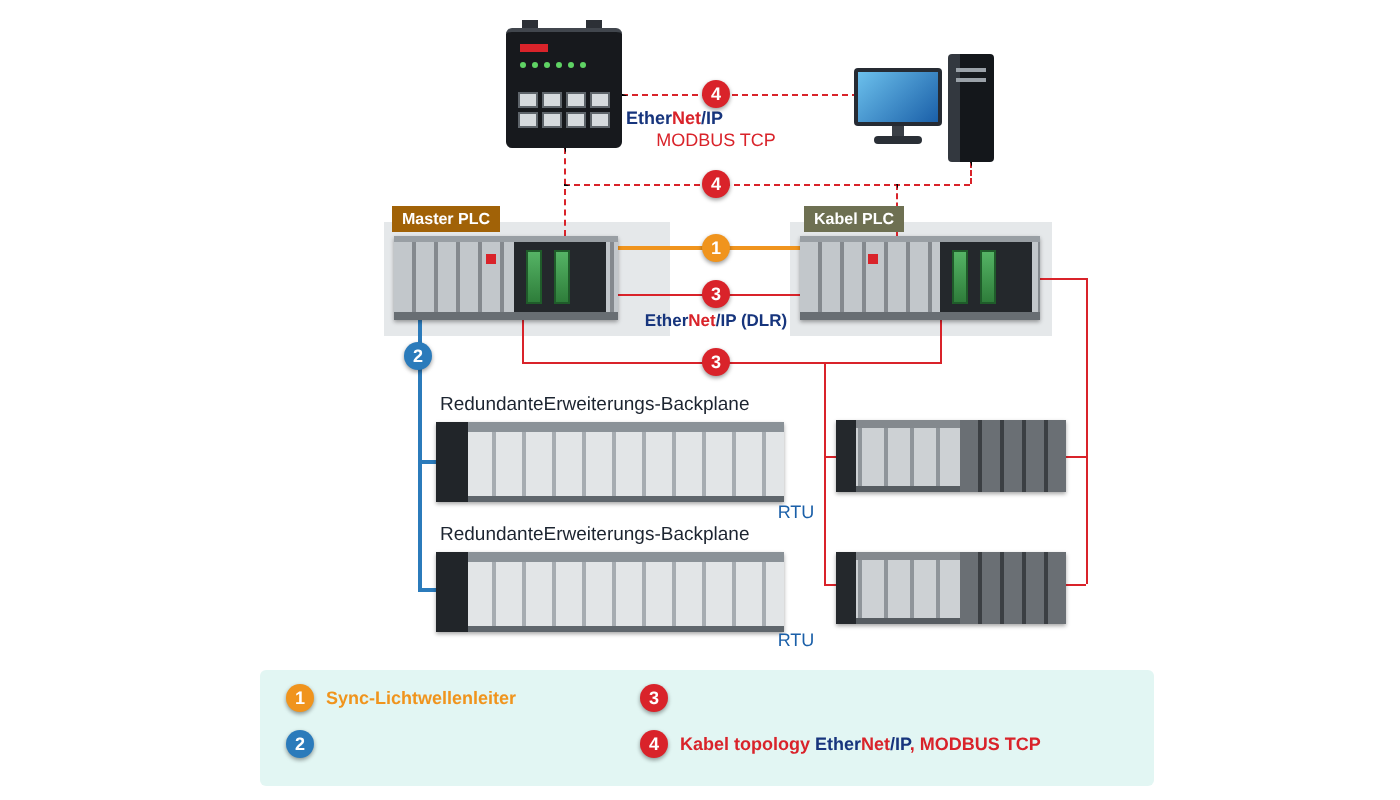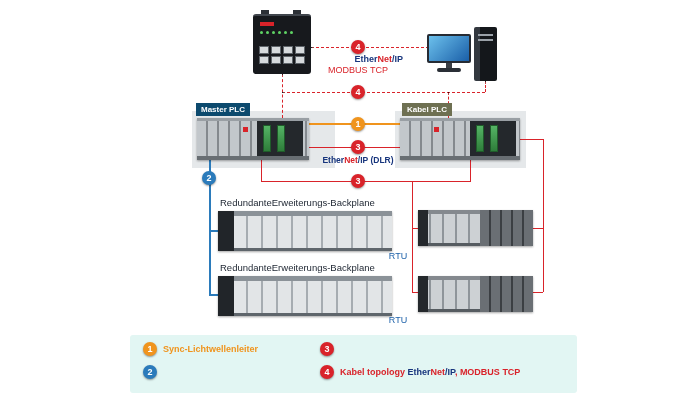--- a/index.html
+++ b/index.html
@@ -15,21 +15,21 @@
   .l-blue-v{border-left:2px solid #2b7bbb}
 
   
   .marker{position:absolute;width:14px;height:14px;border-radius:50%;color:#fff;font-size:9px;font-weight:bold;
           display:flex;align-items:center;justify-content:center;z-index:6;box-shadow:0 1px 2px rgba(0,0,0,.4)}
   .marker.inline{position:static;flex:0 0 14px;width:14px;height:14px}
   .m-orange{background:#f0941d}.m-blue{background:#2b7bbb}.m-red{background:#d9232a}
 
   
   .plc-tag{position:absolute;color:#fff;font-size:8px;font-weight:bold;padding:2px 5px;z-index:5}
-  .teal{background:#0c4a6e}.olive{background:#6e7052}
+  .teal{background:#a16207}.olive{background:#6e7052}
   .txt{position:absolute;font-weight:normal;z-index:5}
   .enet{font-size:9px;font-weight:bold}
   .eb{color:#17357d}.er{color:#d9232a}
   .modbus{color:#d9232a}
   .blue-txt{color:#1a5fa8}
   .dark-txt{color:#1c2430}
 
   
   .backdrop{position:absolute;background:#e5e8ea;z-index:1}
   .rack{position:absolute;z-index:3;box-shadow:0 1px 2px rgba(0,0,0,.35)}
@@ -168,21 +168,21 @@
     <div class="rtu-cap"></div>
     <div class="rtu-dark"></div>
   </div>
   <div class="rack rtu-rack" style="left:418px;top:276px;width:115px;height:36px">
     <div class="rtu-cap"></div>
     <div class="rtu-dark"></div>
   </div>
   <div class="txt blue-txt" style="left:386px;top:251px;width:24px;font-size:9px;text-align:center">RTU</div>
   <div class="txt blue-txt" style="left:386px;top:315px;width:24px;font-size:9px;text-align:center">RTU</div>
 
-  <div class="txt enet" style="left:313px;top:54px;width:90px;text-align:right">
+  <div class="txt enet" style="left:313px;top:54px;width:90px;text-align:left">
     <span class="eb">Ether</span><span class="er">Net</span><span class="eb">/IP</span>
   </div>
   <div class="txt modbus" style="left:313px;top:65px;width:90px;font-size:9px;text-align:center">MODBUS TCP</div>
 
   <div class="txt enet" style="left:303px;top:155px;width:110px;text-align:center;font-size:8.5px">
     <span class="eb">Ether</span><span class="er">Net</span><span class="eb">/IP</span><span class="eb"> (DLR)</span>
   </div>
 
 
   <div class="marker m-red" style="left:351px;top:40px">4</div>

